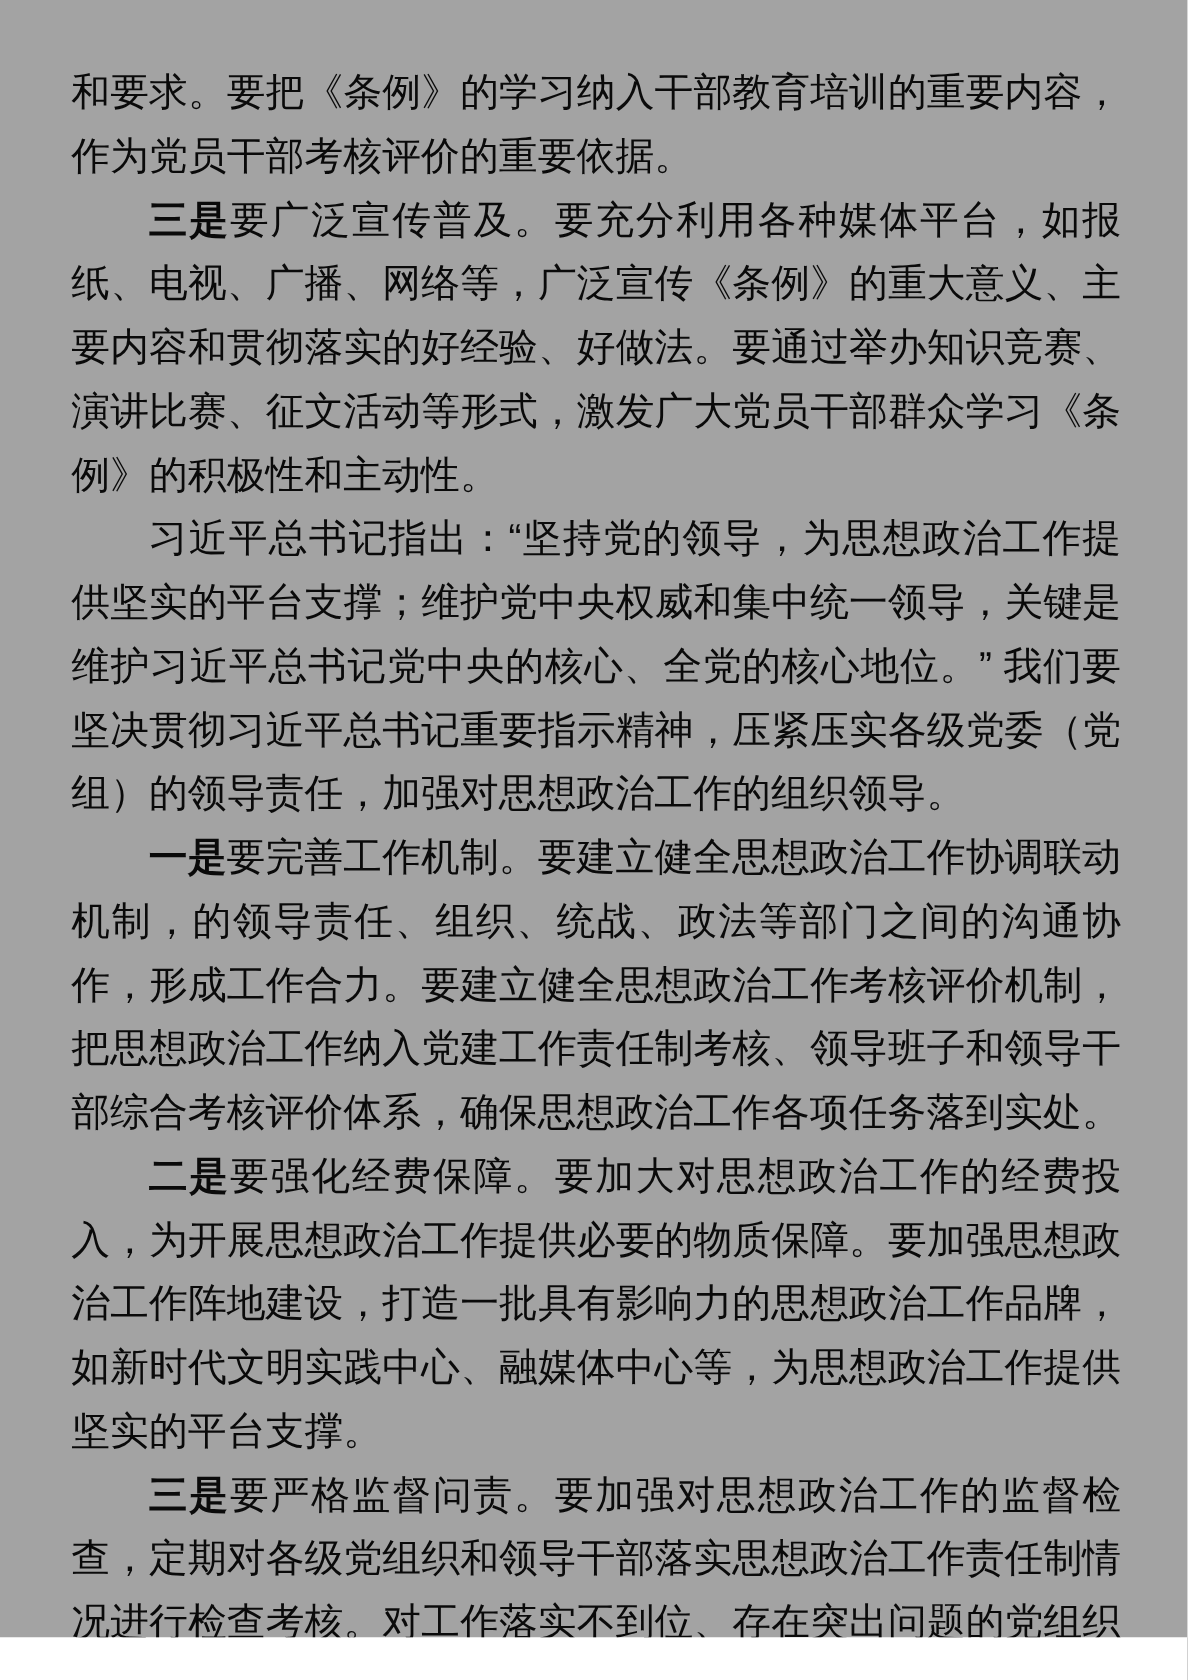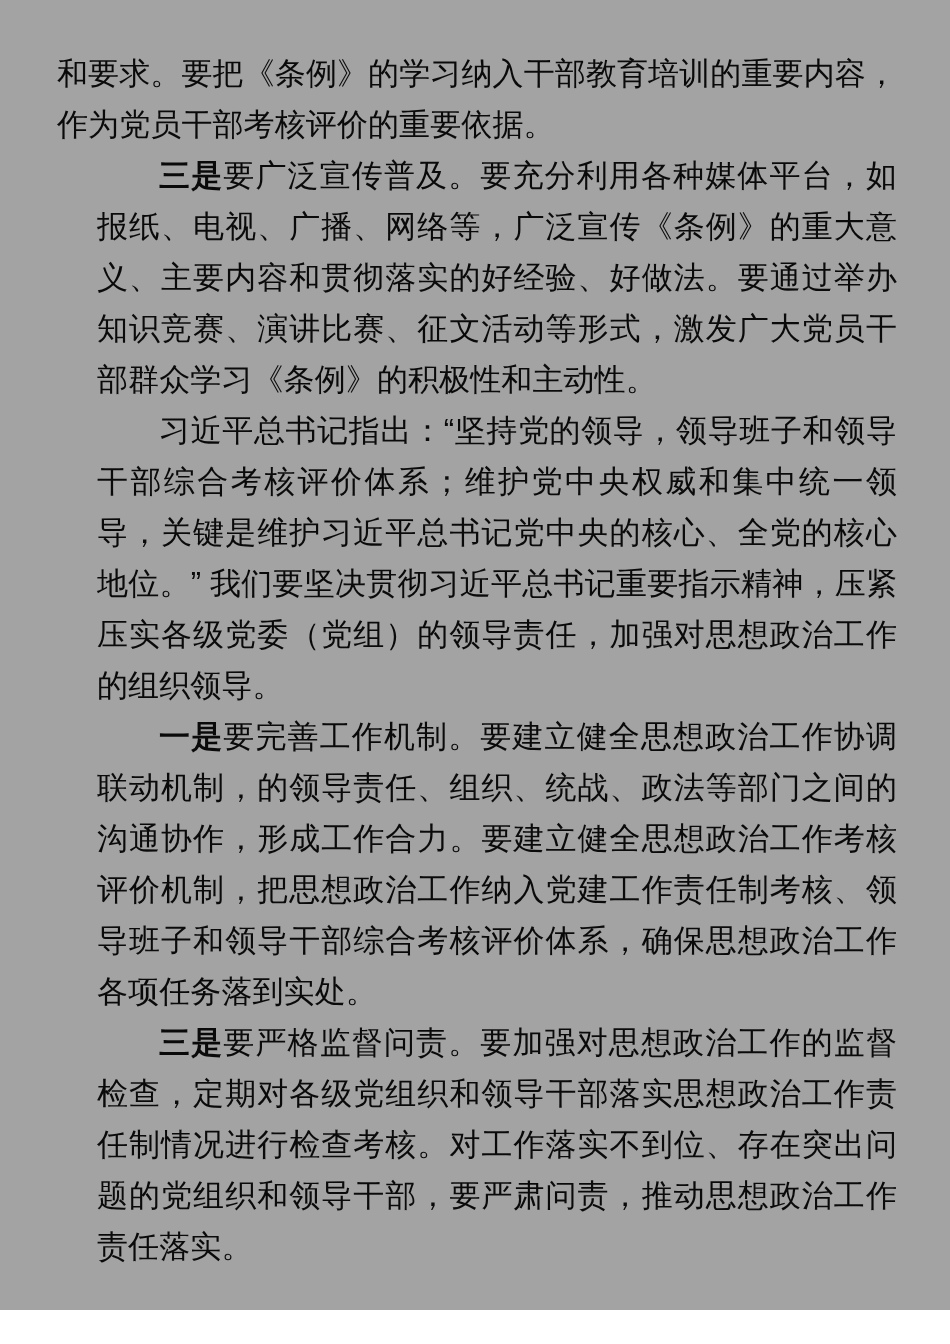--- a/index.html
+++ b/index.html
@@ -33,21 +33,20 @@
     font-size: 31px;
     line-height: 51px;
     letter-spacing: 0.1px;
     text-align: justify;
     text-justify: inter-ideograph;
     word-break: break-all;
     color: #0a0a0a;
   }
   p.indent {
     text-indent: 62px;
-    margin-left: 40px;
   }
   p.heading {
     text-indent: 62px;
   }
   .marker {
     font-weight: 700;
   }
 </style>
 </head>
 <body>
@@ -58,26 +57,29 @@
     <p class="para">
       <span>和要求。要把《条例》的学习纳入干部教育培训的重要内容，作为党员干部考核评价的重要依据。</span>
     </p>
 
     <p class="para indent">
       <span class="marker">三是</span><span>要广泛宣传普及。要充分利用各种媒体平台，如报纸、电视、广播、网络等，广泛宣传《条例》的重大意义、主要内容和贯彻落实的好经验、好做法。要通过举办知识竞赛、演讲比赛、征文活动等形式，激发广大党员干部群众学习《条例》的积极性和主动性。</span>
     </p>
 
 
     <p class="para indent">
-      <span>习近平总书记指出：“坚持党的领导，领导班子和领导干部综合考核评价体系；维护党中央权威和集中统一领导，关键是维护习近平总书记党中央的核心、全党的核心地位。” 我们要坚决贯彻习近平总书记重要指示精神，压紧压实各级党委（党组）的领导责任，加强对思想政治工作的组织领导。</span>
+      <span>习近平总书记指出：“坚持党的领导，为思想政治工作提供坚实的平台支撑；维护党中央权威和集中统一领导，关键是维护习近平总书记党中央的核心、全党的核心地位。” 我们要坚决贯彻习近平总书记重要指示精神，压紧压实各级党委（党组）的领导责任，加强对思想政治工作的组织领导。</span>
     </p>
 
     <p class="para indent">
       <span class="marker">一是</span><span>要完善工作机制。要建立健全思想政治工作协调联动机制，的领导责任、组织、统战、政法等部门之间的沟通协作，形成工作合力。要建立健全思想政治工作考核评价机制，把思想政治工作纳入党建工作责任制考核、领导班子和领导干部综合考核评价体系，确保思想政治工作各项任务落到实处。</span>
     </p>
 
+    <p class="para indent">
+      <span class="marker">二是</span><span>要强化经费保障。要加大对思想政治工作的经费投入，为开展思想政治工作提供必要的物质保障。要加强思想政治工作阵地建设，打造一批具有影响力的思想政治工作品牌，如新时代文明实践中心、融媒体中心等，为思想政治工作提供坚实的平台支撑。</span>
+    </p>
 
     <p class="para indent">
       <span class="marker">三是</span><span>要严格监督问责。要加强对思想政治工作的监督检查，定期对各级党组织和领导干部落实思想政治工作责任制情况进行检查考核。对工作落实不到位、存在突出问题的党组织和领导干部，要严肃问责，推动思想政治工作责任落实。</span>
     </p>
 
   </div>
 </div>
 
 </body></html>

